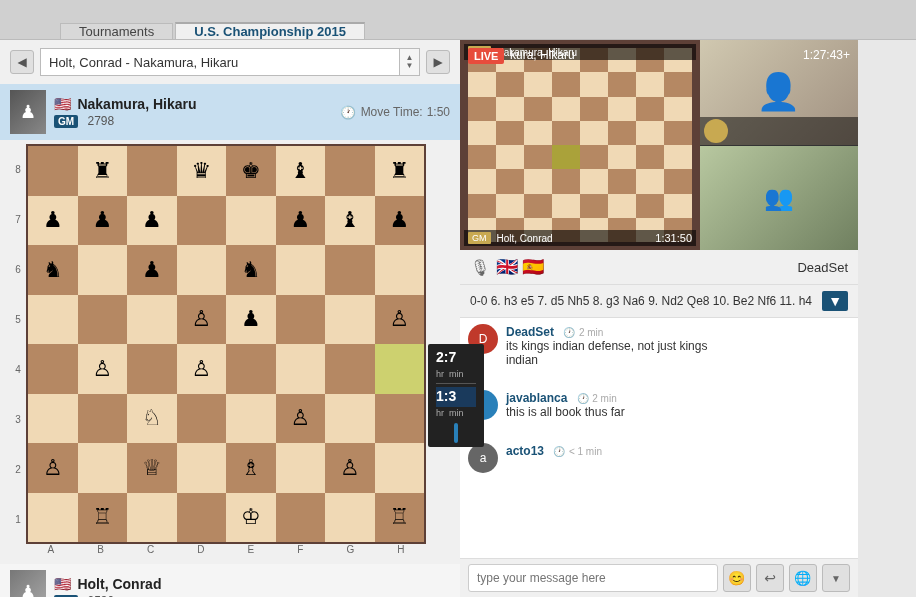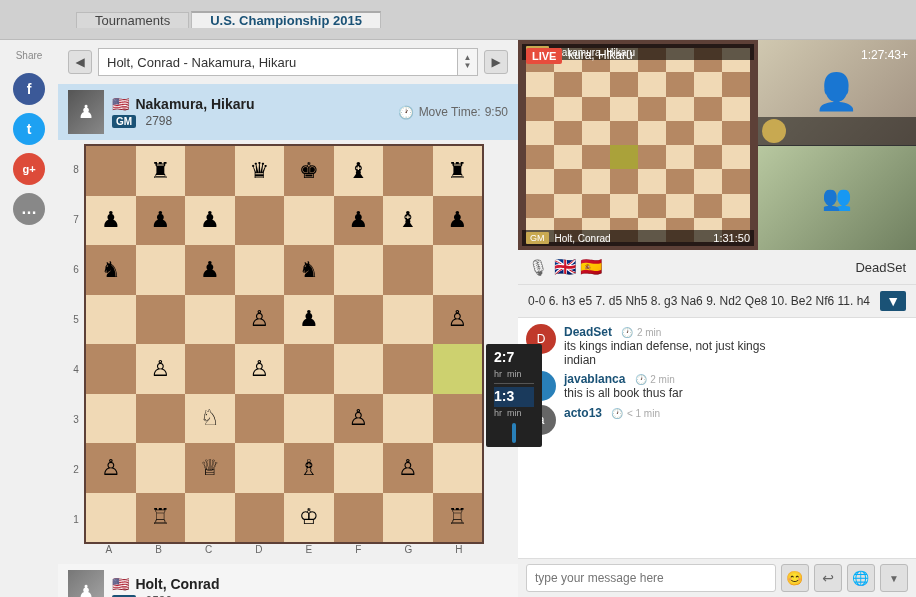--- a/index.html
+++ b/index.html
@@ -2,23 +2,23 @@
 <html><head>
   <meta charset="utf-8">
   <style>
     * { box-sizing: border-box; margin: 0; padding: 0; }
     body { font-family: Arial, sans-serif; background: #e8e8e8; width: 916px; height: 597px; overflow: hidden; font-size: 13px; }
 
     
     .tabs-bar {
       background: #d0d0d0;
       display: flex;
-      align-items: center;
+      align-items: flex-end;
       height: 40px;
-      padding-left: 76px;
+      padding-left: 60px;
       border-bottom: 1px solid #bbb;
     }
     .tab {
       padding: 0 18px;
       display: flex;
       align-items: center;
       cursor: pointer;
       font-size: 13px;
       background: #d8d8d8;
       border: 1px solid #bbb;
@@ -367,21 +367,21 @@
     }
 
     
     .chat-area {
       flex: 1;
       overflow-y: auto;
       background: white;
       padding: 6px 8px;
       display: flex;
       flex-direction: column;
-      gap: 4px;
+      gap: 23px;
     }
     .chat-msg {
       display: flex;
       gap: 8px;
       align-items: flex-start;
     }
     .chat-avatar {
       width: 30px;
       height: 30px;
       border-radius: 50%;
@@ -455,27 +455,20 @@
   <div class="tab">
     <span>Tournaments</span>
   </div>
   <div class="tab active">
     <span>U.S. Championship 2015</span>
   </div>
 </div>
 
 <div class="main-container">
 
-  <div class="sidebar-social">
-    <span class="share-label">Share</span>
-    <div class="social-btn fb">f</div>
-    <div class="social-btn tw">t</div>
-    <div class="social-btn gp" style="font-size:11px;">g+</div>
-    <div class="social-btn more">…</div>
-  </div>
 
   <div class="chess-panel">
 
     <div class="game-selector">
       <div class="nav-btn">◀</div>
       <div class="game-name-box">
         <span>Holt, Conrad - Nakamura, Hikaru</span>
         <div class="game-name-arrows">
           <span class="arrow-up">▲</span>
           <span class="arrow-down">▼</span>
@@ -494,21 +487,21 @@
           <span>Nakamura, Hikaru</span>
         </div>
         <div class="player-rating">
           <span class="gm-badge">GM</span>
           <span style="margin-left:6px;">2798</span>
         </div>
       </div>
       <div class="move-time">
         <span class="clock-icon">🕐</span>
         <span>Move Time:</span>
-        <span>9:50</span>
+        <span>1:50</span>
       </div>
     </div>
 
     <div style="display:flex;flex-direction:column;align-items:flex-start;padding:4px 10px;">
       <div class="board-with-labels" style="position:relative;">
         <div class="rank-labels">
           <span>8</span>
             <span>7</span>
             <span>6</span>
             <span>5</span>

